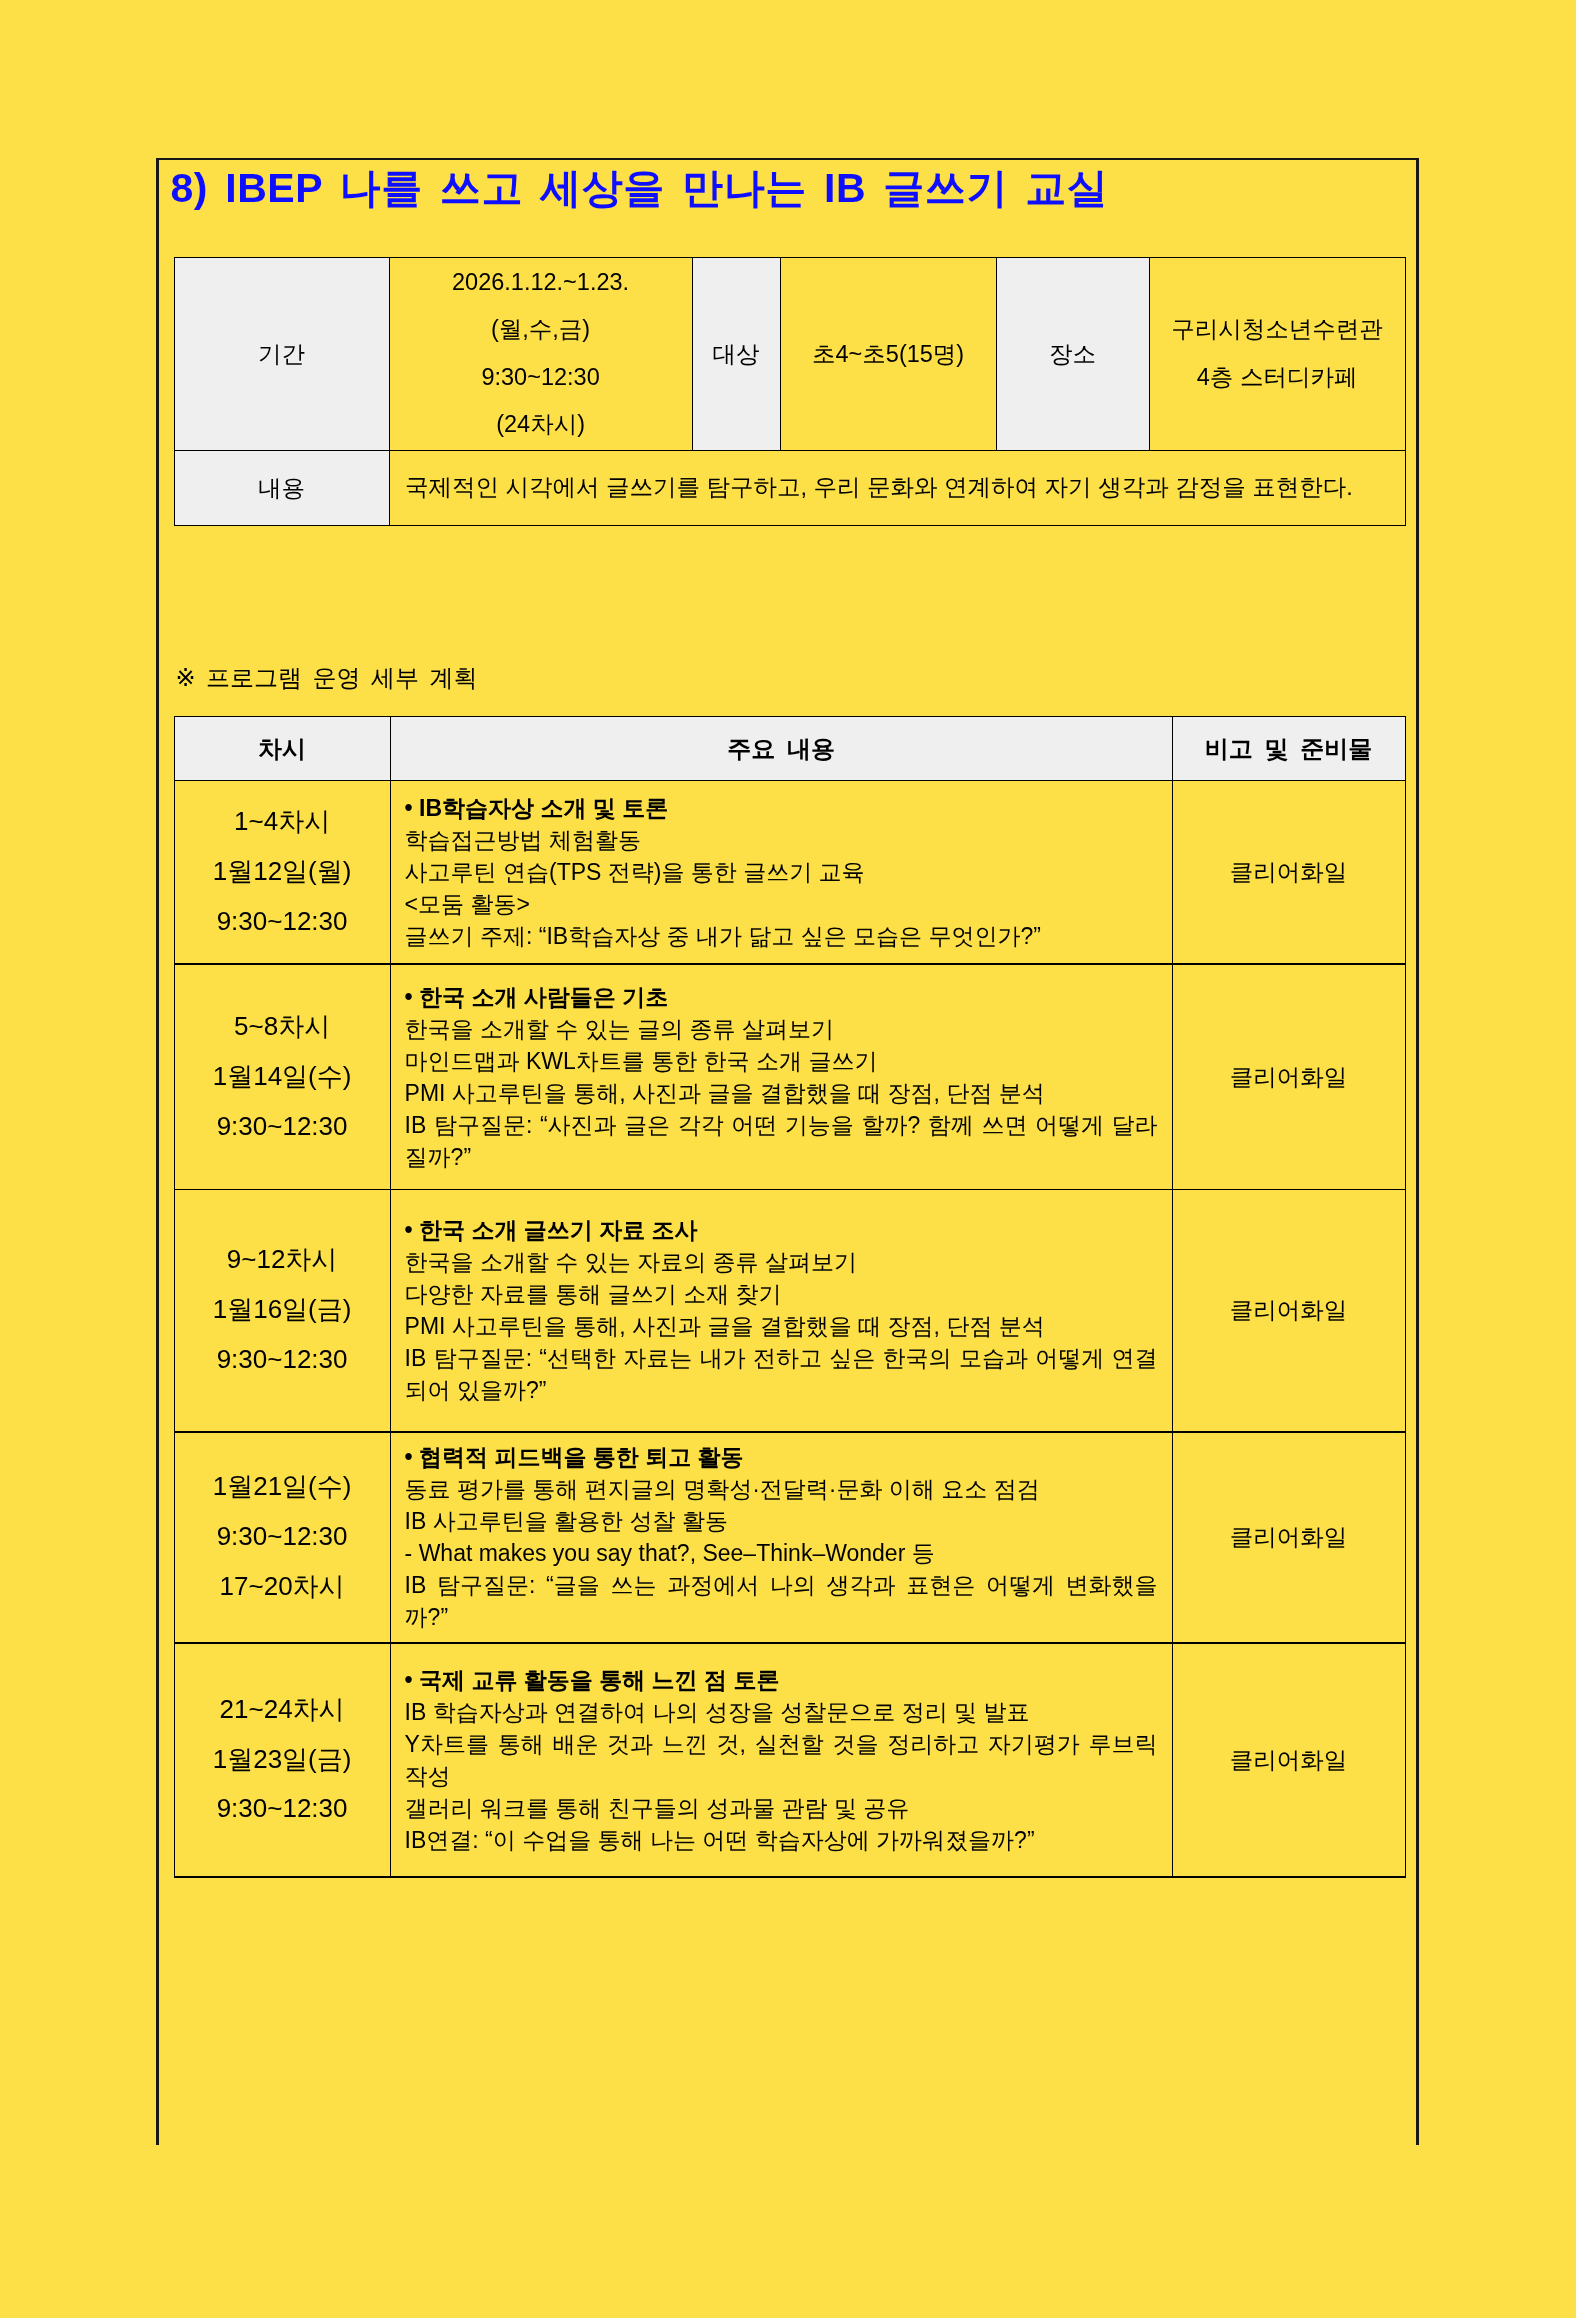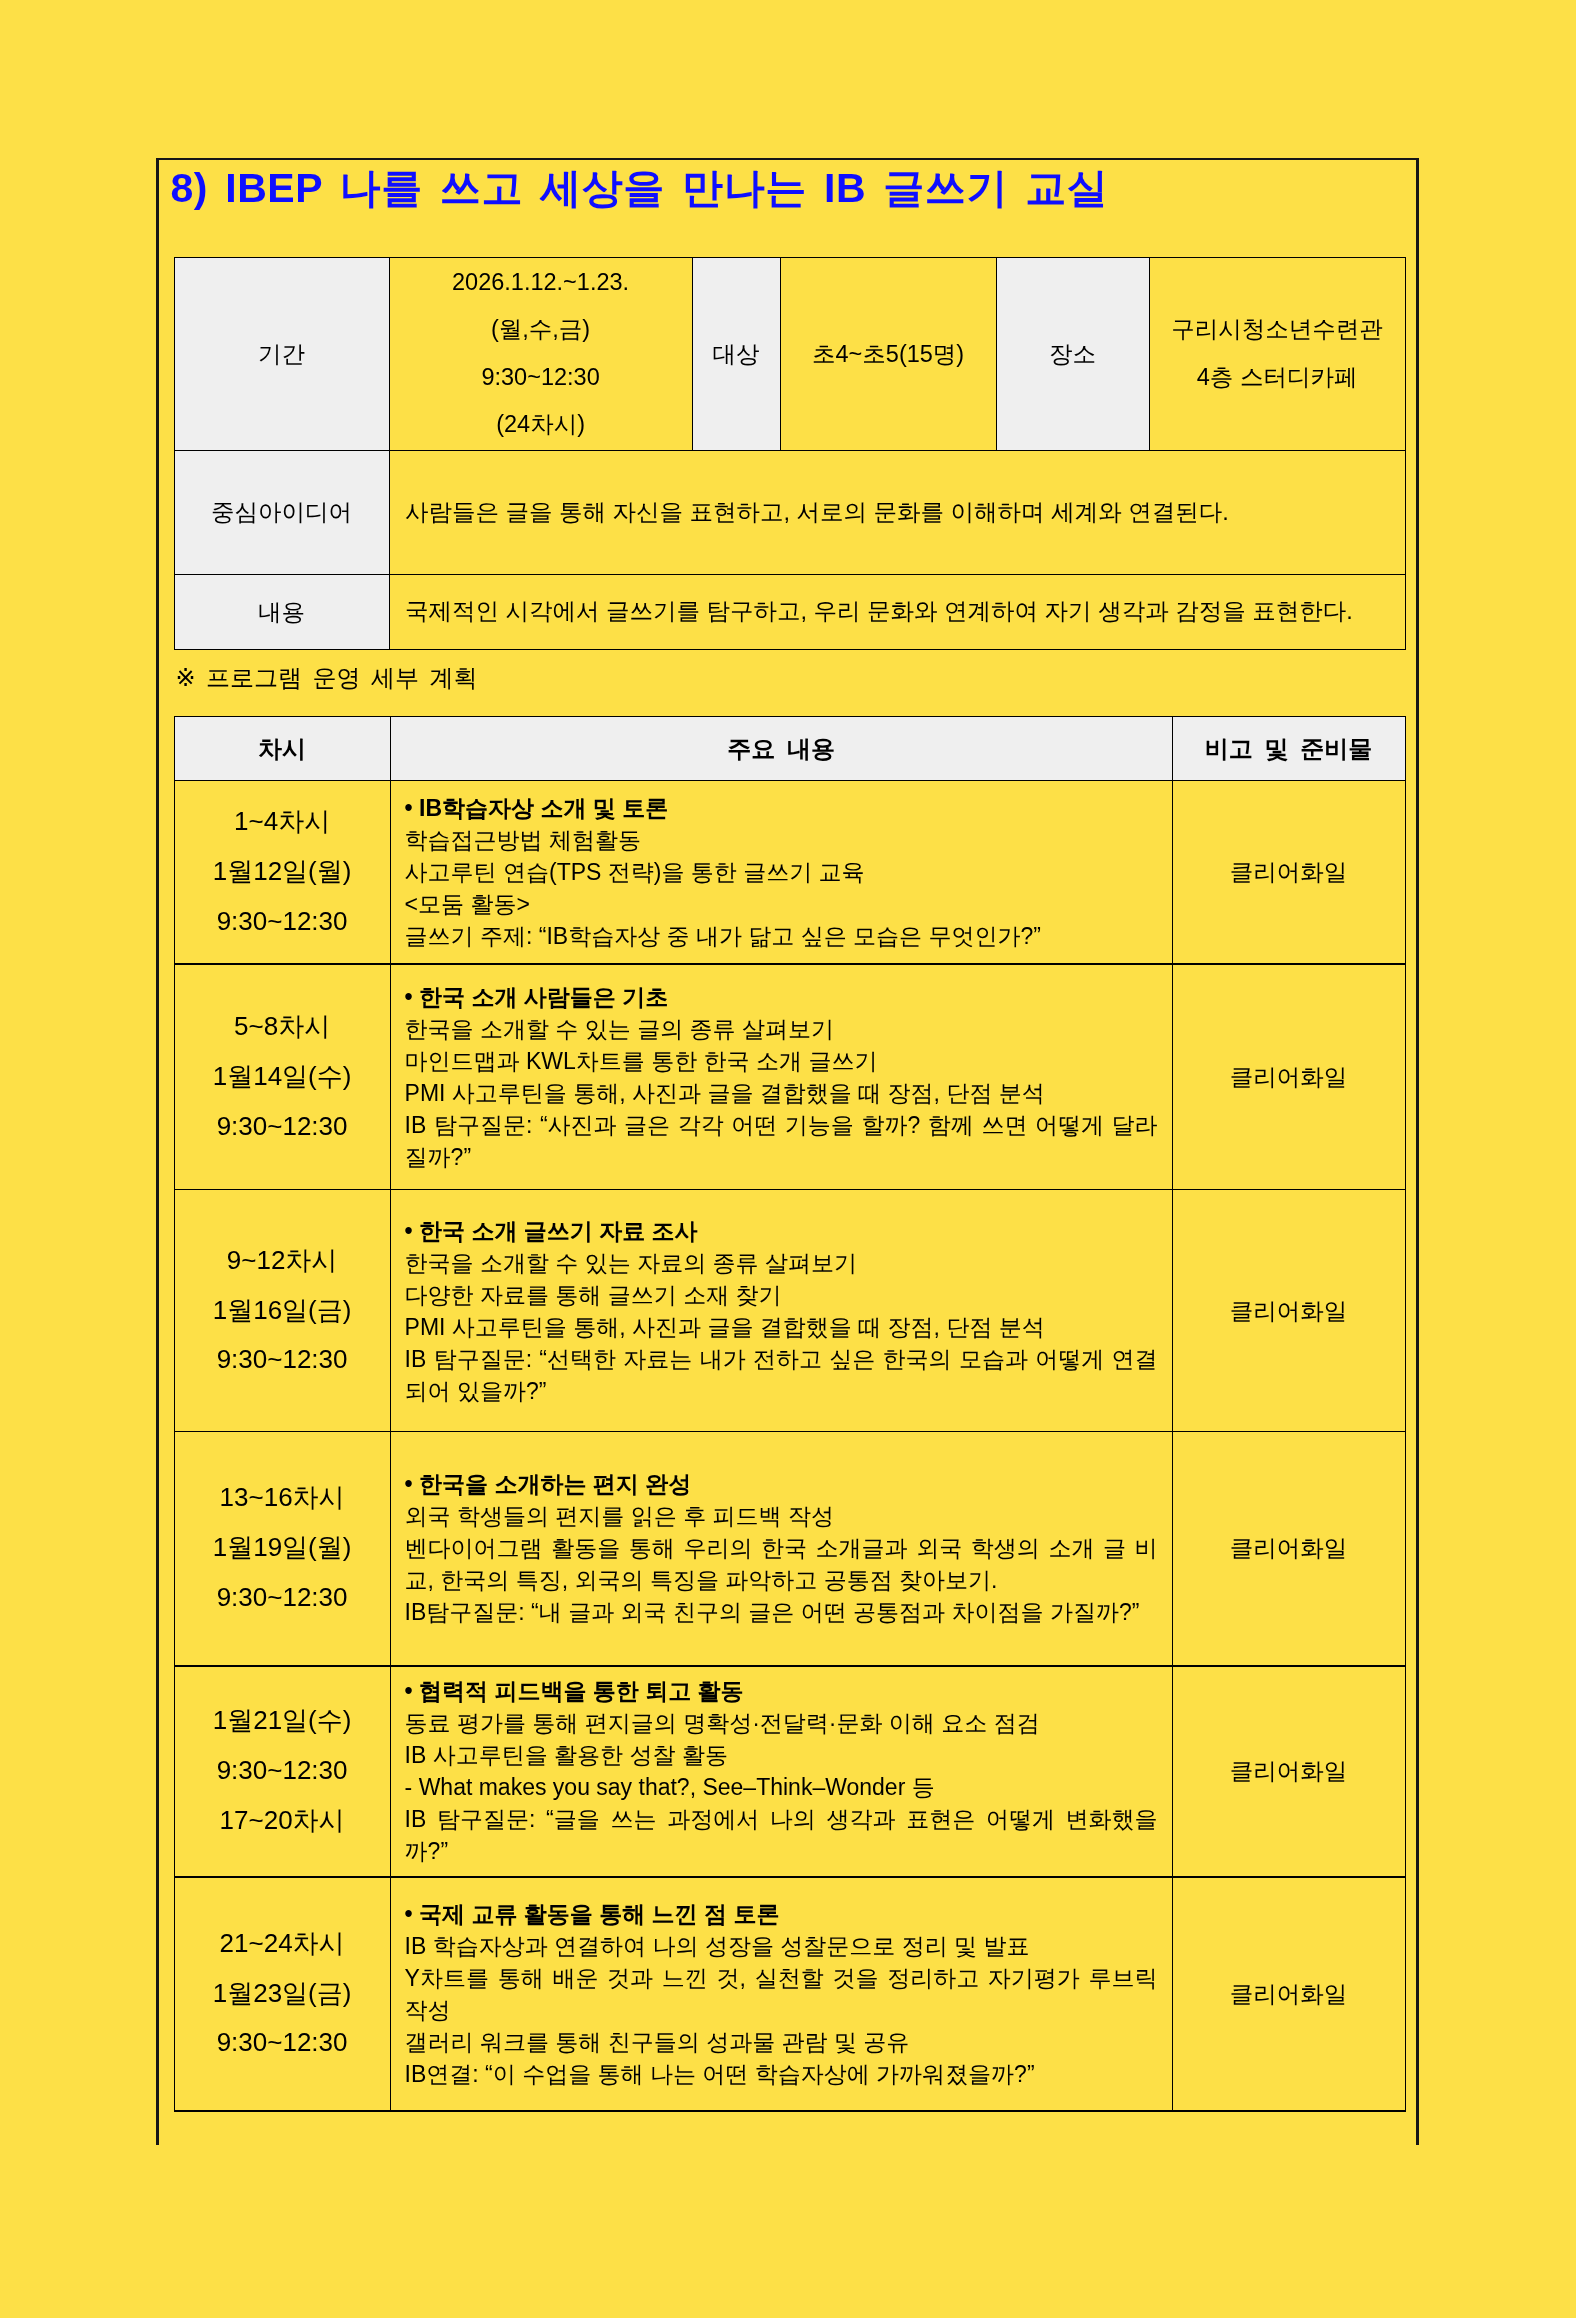--- a/index.html
+++ b/index.html
@@ -165,24 +165,20 @@
           <td class="val multi">2026.1.12.~1.23.
 (월,수,금)
 9:30~12:30
 (24차시)</td>
           <td class="lab">대상</td>
           <td class="val">초4~초5(15명)</td>
           <td class="lab">장소</td>
           <td class="val multi">구리시청소년수련관
 4층 스터디카페</td>
         </tr>
-        <tr class="r2">
-          <td class="lab">중심아이디어</td>
-          <td class="val text" colspan="5">사람들은 글을 통해 자신을 표현하고, 서로의 문화를 이해하며 세계와 연결된다.</td>
-        </tr>
         <tr class="r3">
           <td class="lab">내용</td>
           <td class="val text just" colspan="5">국제적인 시각에서 글쓰기를 탐구하고, 우리 문화와 연계하여 자기 생각과 감정을 표현한다.</td>
         </tr>
       </tbody>
     </table>
 
     <p class="note">※ 프로그램 운영 세부 계획</p>
 
     <table class="t2">
@@ -231,32 +227,20 @@
 9:30~12:30</td>
           <td class="cont">
             <div class="ct">• 한국 소개 글쓰기 자료 조사</div>
             <div class="cb">한국을 소개할 수 있는 자료의 종류 살펴보기
 다양한 자료를 통해 글쓰기 소재 찾기
 PMI 사고루틴을 통해, 사진과 글을 결합했을 때 장점, 단점 분석
 IB 탐구질문: “선택한 자료는 내가 전하고 싶은 한국의 모습과 어떻게 연결되어 있을까?”</div>
           </td>
           <td class="prep">클리어화일</td>
         </tr>
-        <tr class="h4">
-          <td class="sess">13~16차시
-1월19일(월)
-9:30~12:30</td>
-          <td class="cont">
-            <div class="ct">• 한국을 소개하는 편지 완성</div>
-            <div class="cb">외국 학생들의 편지를 읽은 후 피드백 작성
-벤다이어그램 활동을 통해 우리의 한국 소개글과 외국 학생의 소개 글 비교, 한국의 특징, 외국의 특징을 파악하고 공통점 찾아보기.
-IB탐구질문: “내 글과 외국 친구의 글은 어떤 공통점과 차이점을 가질까?”</div>
-          </td>
-          <td class="prep">클리어화일</td>
-        </tr>
         <tr class="h5 bt4">
           <td class="sess">1월21일(수)
 9:30~12:30
 17~20차시</td>
           <td class="cont">
             <div class="ct">• 협력적 피드백을 통한 퇴고 활동</div>
             <div class="cb">동료 평가를 통해 편지글의 명확성·전달력·문화 이해 요소 점검
 IB 사고루틴을 활용한 성찰 활동
  - What makes you say that?, See–Think–Wonder 등
 IB 탐구질문: “글을 쓰는 과정에서 나의 생각과 표현은 어떻게 변화했을까?”</div>

